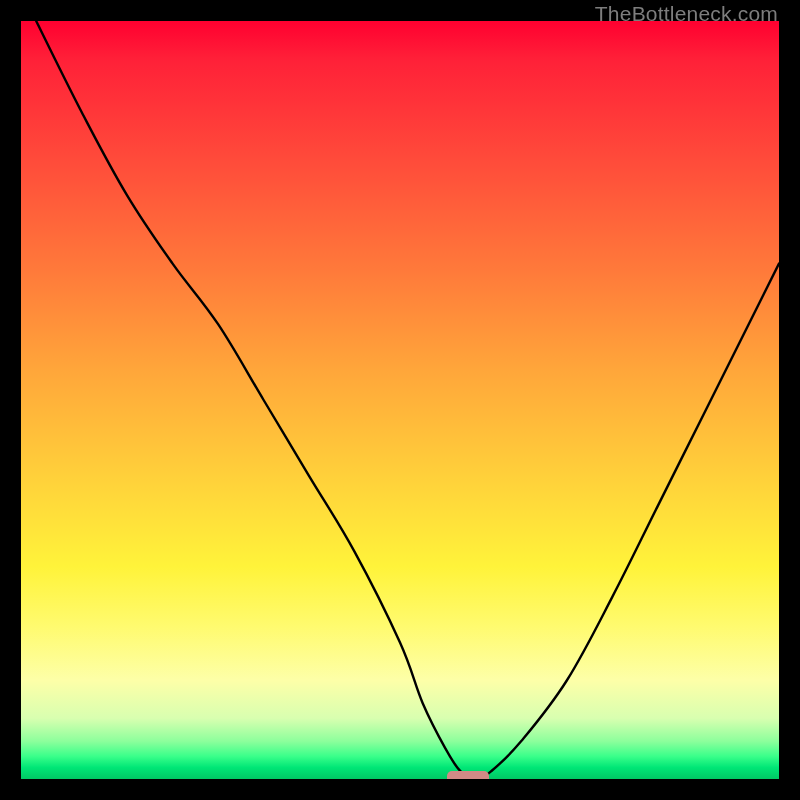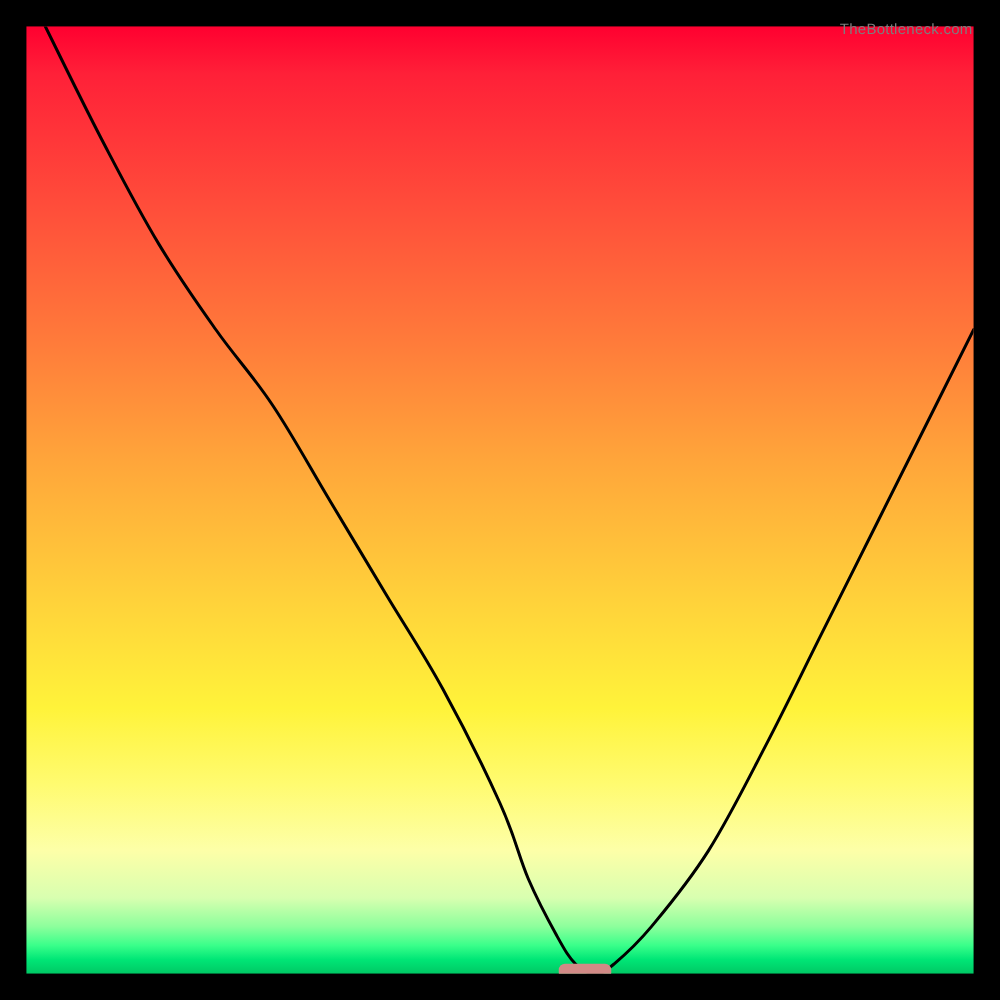--- a/index.html
+++ b/index.html
@@ -58,24 +58,24 @@
     width: 100%;
     height: 100%;
   }
   .marker {
     position: absolute;
     background: #d28a86;
     border-radius: 5px;
   }
   .watermark {
     position: absolute;
-    top: 16px;
+    top: 2px;
     right: 22px;
     color: #7d7d7d;
-    font-size: 12px;
+    font-size: 21px;
     letter-spacing: 0.2px;
   }
 </style>
 </head>
 <body>
 
 <div class="frame">
 
   <div class="plot-area">
     <div class="gradient-bg"></div>

